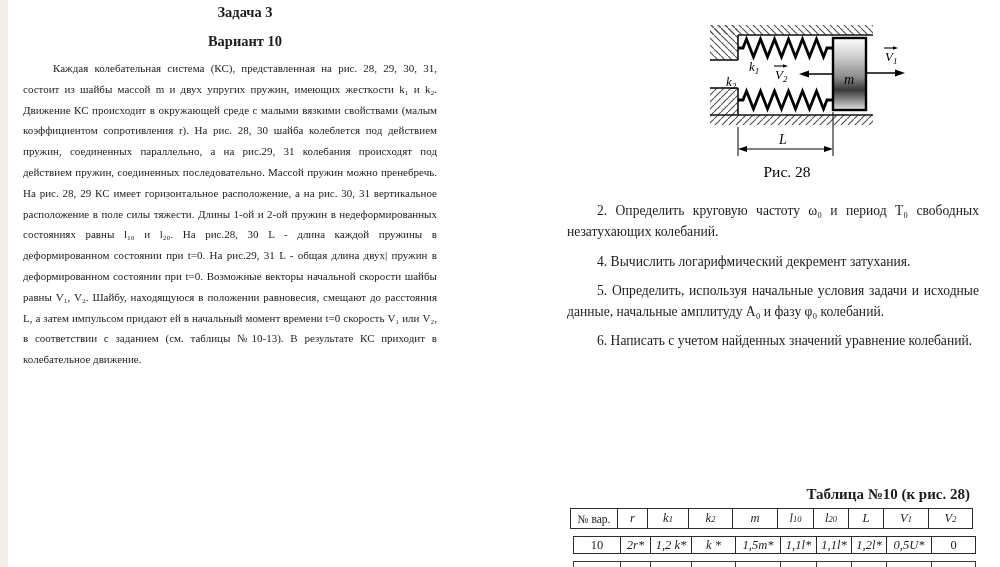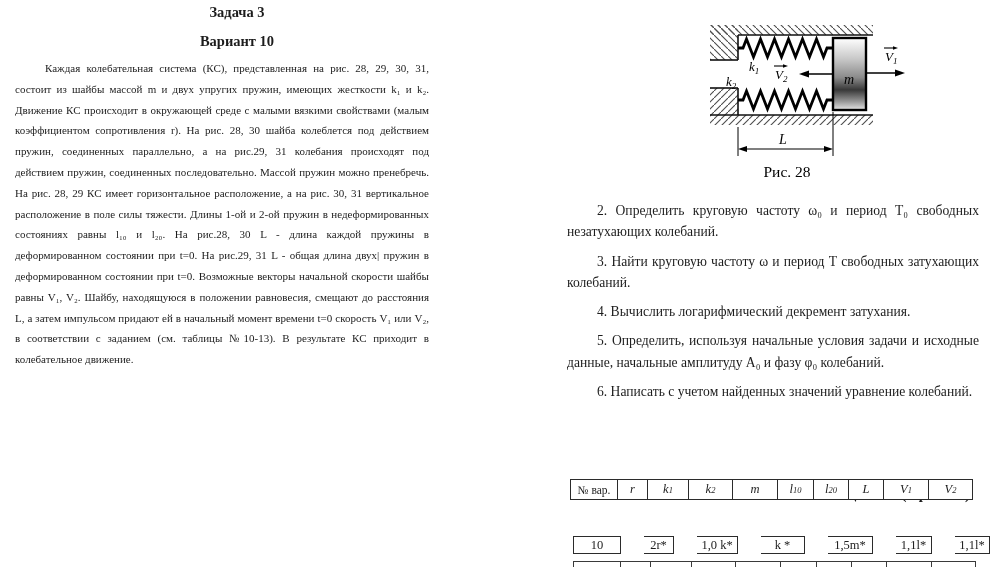--- a/index.html
+++ b/index.html
@@ -3,51 +3,51 @@
 <meta charset="utf-8">
 <style>
   html,body{margin:0;padding:0;}
   body{
     width:1000px;height:567px;position:relative;overflow:hidden;
     background:#ffffff;
     font-family:"Liberation Serif","DejaVu Serif",serif;
     color:#1c1c1c;
   }
   .page{position:absolute;top:0;height:567px;background:#ffffff;}
-  .page-left{left:0;width:558px;}
+  .page-left{left:8px;width:558px;}
   .page-right{left:505px;width:495px;}
   .edge-strip{position:absolute;top:0;height:567px;background:#f2eeea;}
   .edge-strip.left{left:0;width:12px;border-right:1px solid #dcd8d4;}
   .edge-strip.gutter{left:490px;width:15px;border-left:1px solid #d8d4d0;border-right:1px solid #d8d4d0;box-sizing:border-box;}
   .doc-title{position:absolute;left:15px;width:444px;text-align:center;font-weight:bold;font-size:14.5px;}
   .doc-title.t1{top:4px;}
   .doc-title.t2{top:33px;}
   .body-par{
     position:absolute;left:15px;top:58px;width:414px;
     font-size:11px;line-height:20.8px;text-align:justify;text-indent:30px;
   }
   .tasks{position:absolute;left:62px;top:200px;width:412px;font-size:13.6px;line-height:21.3px;}
   .tasks p{margin:0 0 8px 0;text-align:justify;text-indent:30px;}
   .formula{font-style:italic;white-space:nowrap;}
   .tbl-title{position:absolute;left:65px;top:486px;width:400px;text-align:right;font-size:15px;font-weight:600;}
   .trow{position:absolute;display:flex;}
-  .trow.header{left:65px;top:479px;justify-content:flex-end;}
+  .trow.header{left:65px;top:508px;justify-content:flex-end;}
   .trow.data{left:68px;top:536px;}
   .tcell{
     box-sizing:border-box;border:1px solid #2b2b2b;border-left:none;
     display:flex;align-items:center;justify-content:center;
     font-size:12.5px;background:#fff;
   }
   .tcell:first-child{border-left:1px solid #2b2b2b;}
   .header .tcell{height:21px;}
   .data .tcell{height:18px;}
   .hvar{font-style:italic;}
   .upright .hvar{font-style:normal;font-size:11.5px;}
   .tcell sub{font-size:8.5px;font-style:italic;line-height:0;}
-  .ital{margin-left:23px;}
+  .ital{font-style:italic;}
   .row-stub{position:absolute;left:68px;top:561px;width:403px;height:6px;overflow:hidden;display:flex;border-top:1px solid #3a3a3a;}
   .row-stub .stub-cell{box-sizing:border-box;border-right:1px solid #3a3a3a;height:12px;}
   .row-stub .stub-cell:first-child{border-left:1px solid #3a3a3a;}
   .figure-wrap{position:absolute;left:190px;top:3px;width:215px;height:182px;}
   svg text{font-family:"Liberation Serif","DejaVu Serif",serif;}
 </style>
 </head>
 <body>
 
 <div class="edge-strip left"></div>
@@ -133,21 +133,20 @@
         <polygon points="833,149 824,145.9 824,152.1" fill="#000"></polygon>
         <text x="783" y="144" font-size="14" font-style="italic" text-anchor="middle">L</text>
       </g>
 
       <text x="787" y="177" font-size="15.5" text-anchor="middle">Рис. 28</text>
     </svg>
   </div>
 
   <div class="tasks">
     <p>2. Определить круговую частоту ω₀ и период Т₀ свободных незатухающих колебаний.</p>
-    <p>3. Найти круговую частоту ω и период Т свободных затухающих колебаний.</p>
     <p>4. Вычислить логарифмический декремент затухания.</p>
     <p>5. Определить, используя начальные условия задачи и исходные данные, начальные амплитуду А₀ и фазу φ₀ колебаний.</p>
     <p>6. Написать с учетом найденных значений уравнение колебаний.</p>
   </div>
 
   <div class="tbl-title">Таблица №10 (к рис. 28)</div>
 
   <div class="trow header">
     <div class="tcell upright" style="width:48px">
         <span class="hvar">№ вар.</span>
@@ -187,21 +186,21 @@
       </div>
     <div class="tcell" style="width:44px">
         <span class="hvar">V</span>
         <sub>2</sub>
       </div>
   </div>
 
   <div class="trow data">
     <div class="tcell" style="width:48px">10</div>
     <div class="tcell ital" style="width:30px">2r*</div>
-    <div class="tcell ital" style="width:41px">1,0 k*</div>
+    <div class="tcell ital" style="width:41px">1,2 k*</div>
     <div class="tcell ital" style="width:44px">k *</div>
     <div class="tcell ital" style="width:45px">1,5m*</div>
     <div class="tcell ital" style="width:36px">1,1l*</div>
     <div class="tcell ital" style="width:35px">1,1l*</div>
     <div class="tcell ital" style="width:35px">1,2l*</div>
     <div class="tcell ital" style="width:45px">0,5U*</div>
     <div class="tcell" style="width:44px">0</div>
   </div>
 
   <div class="row-stub">

